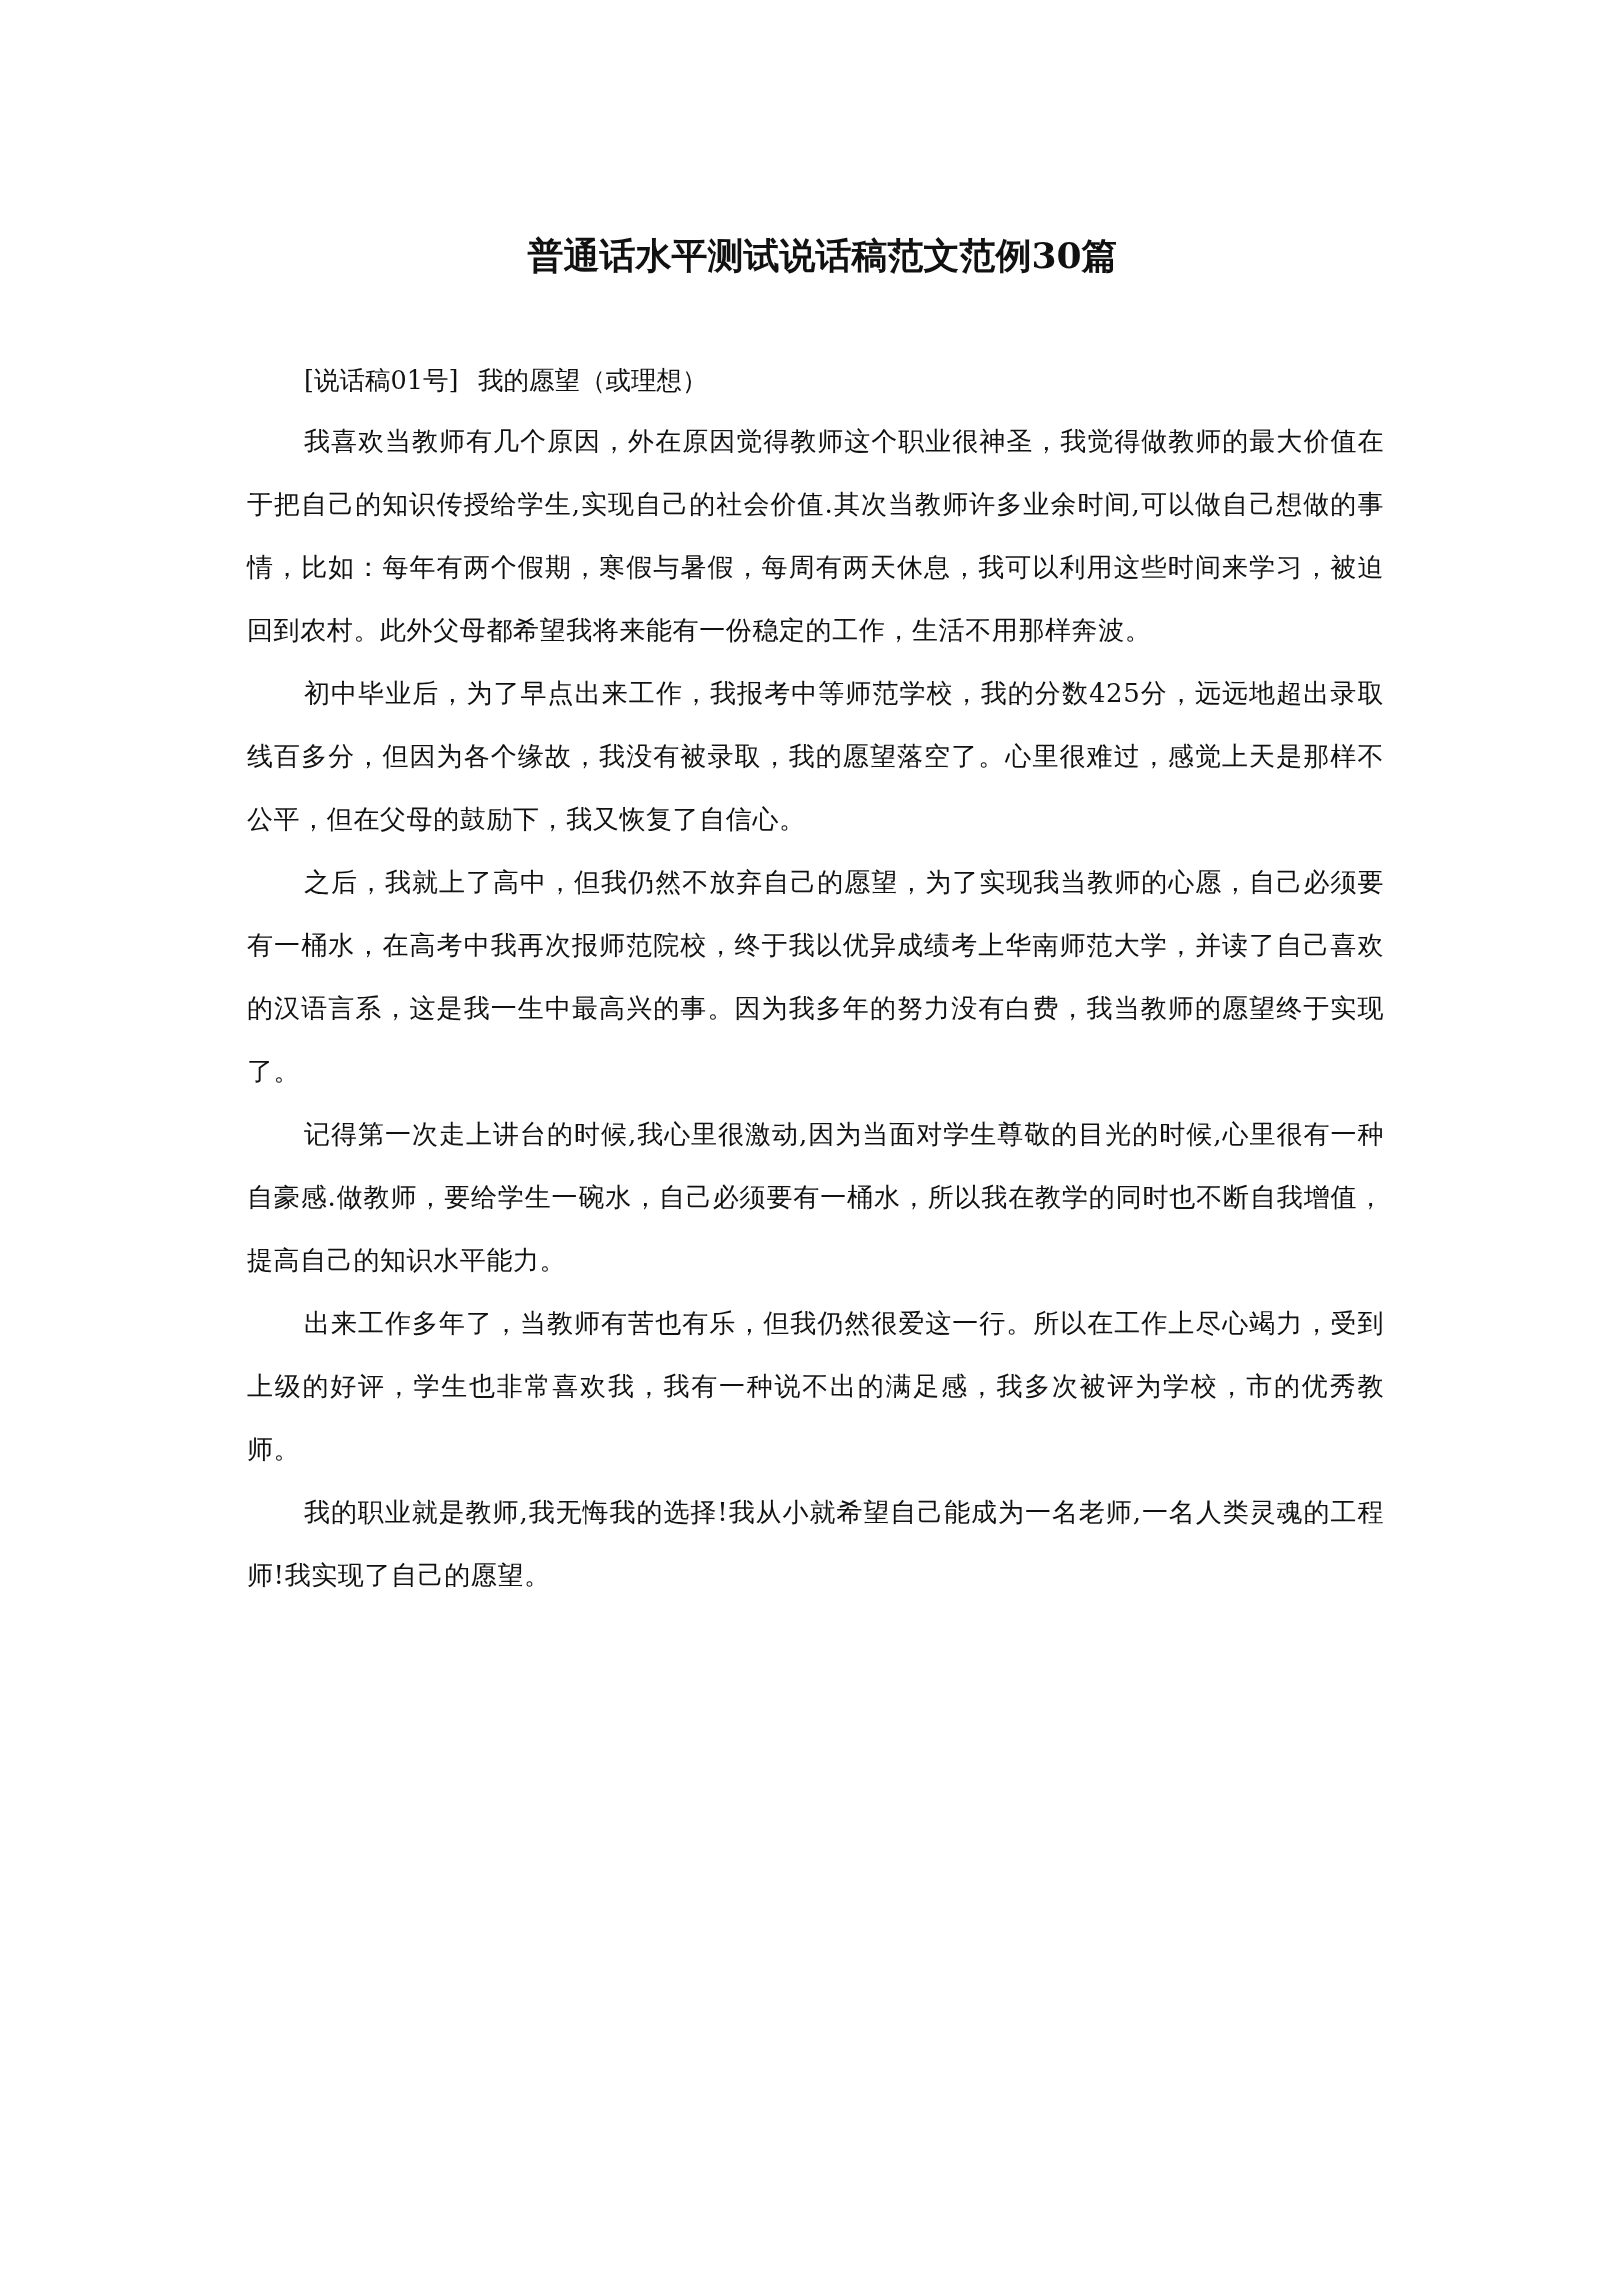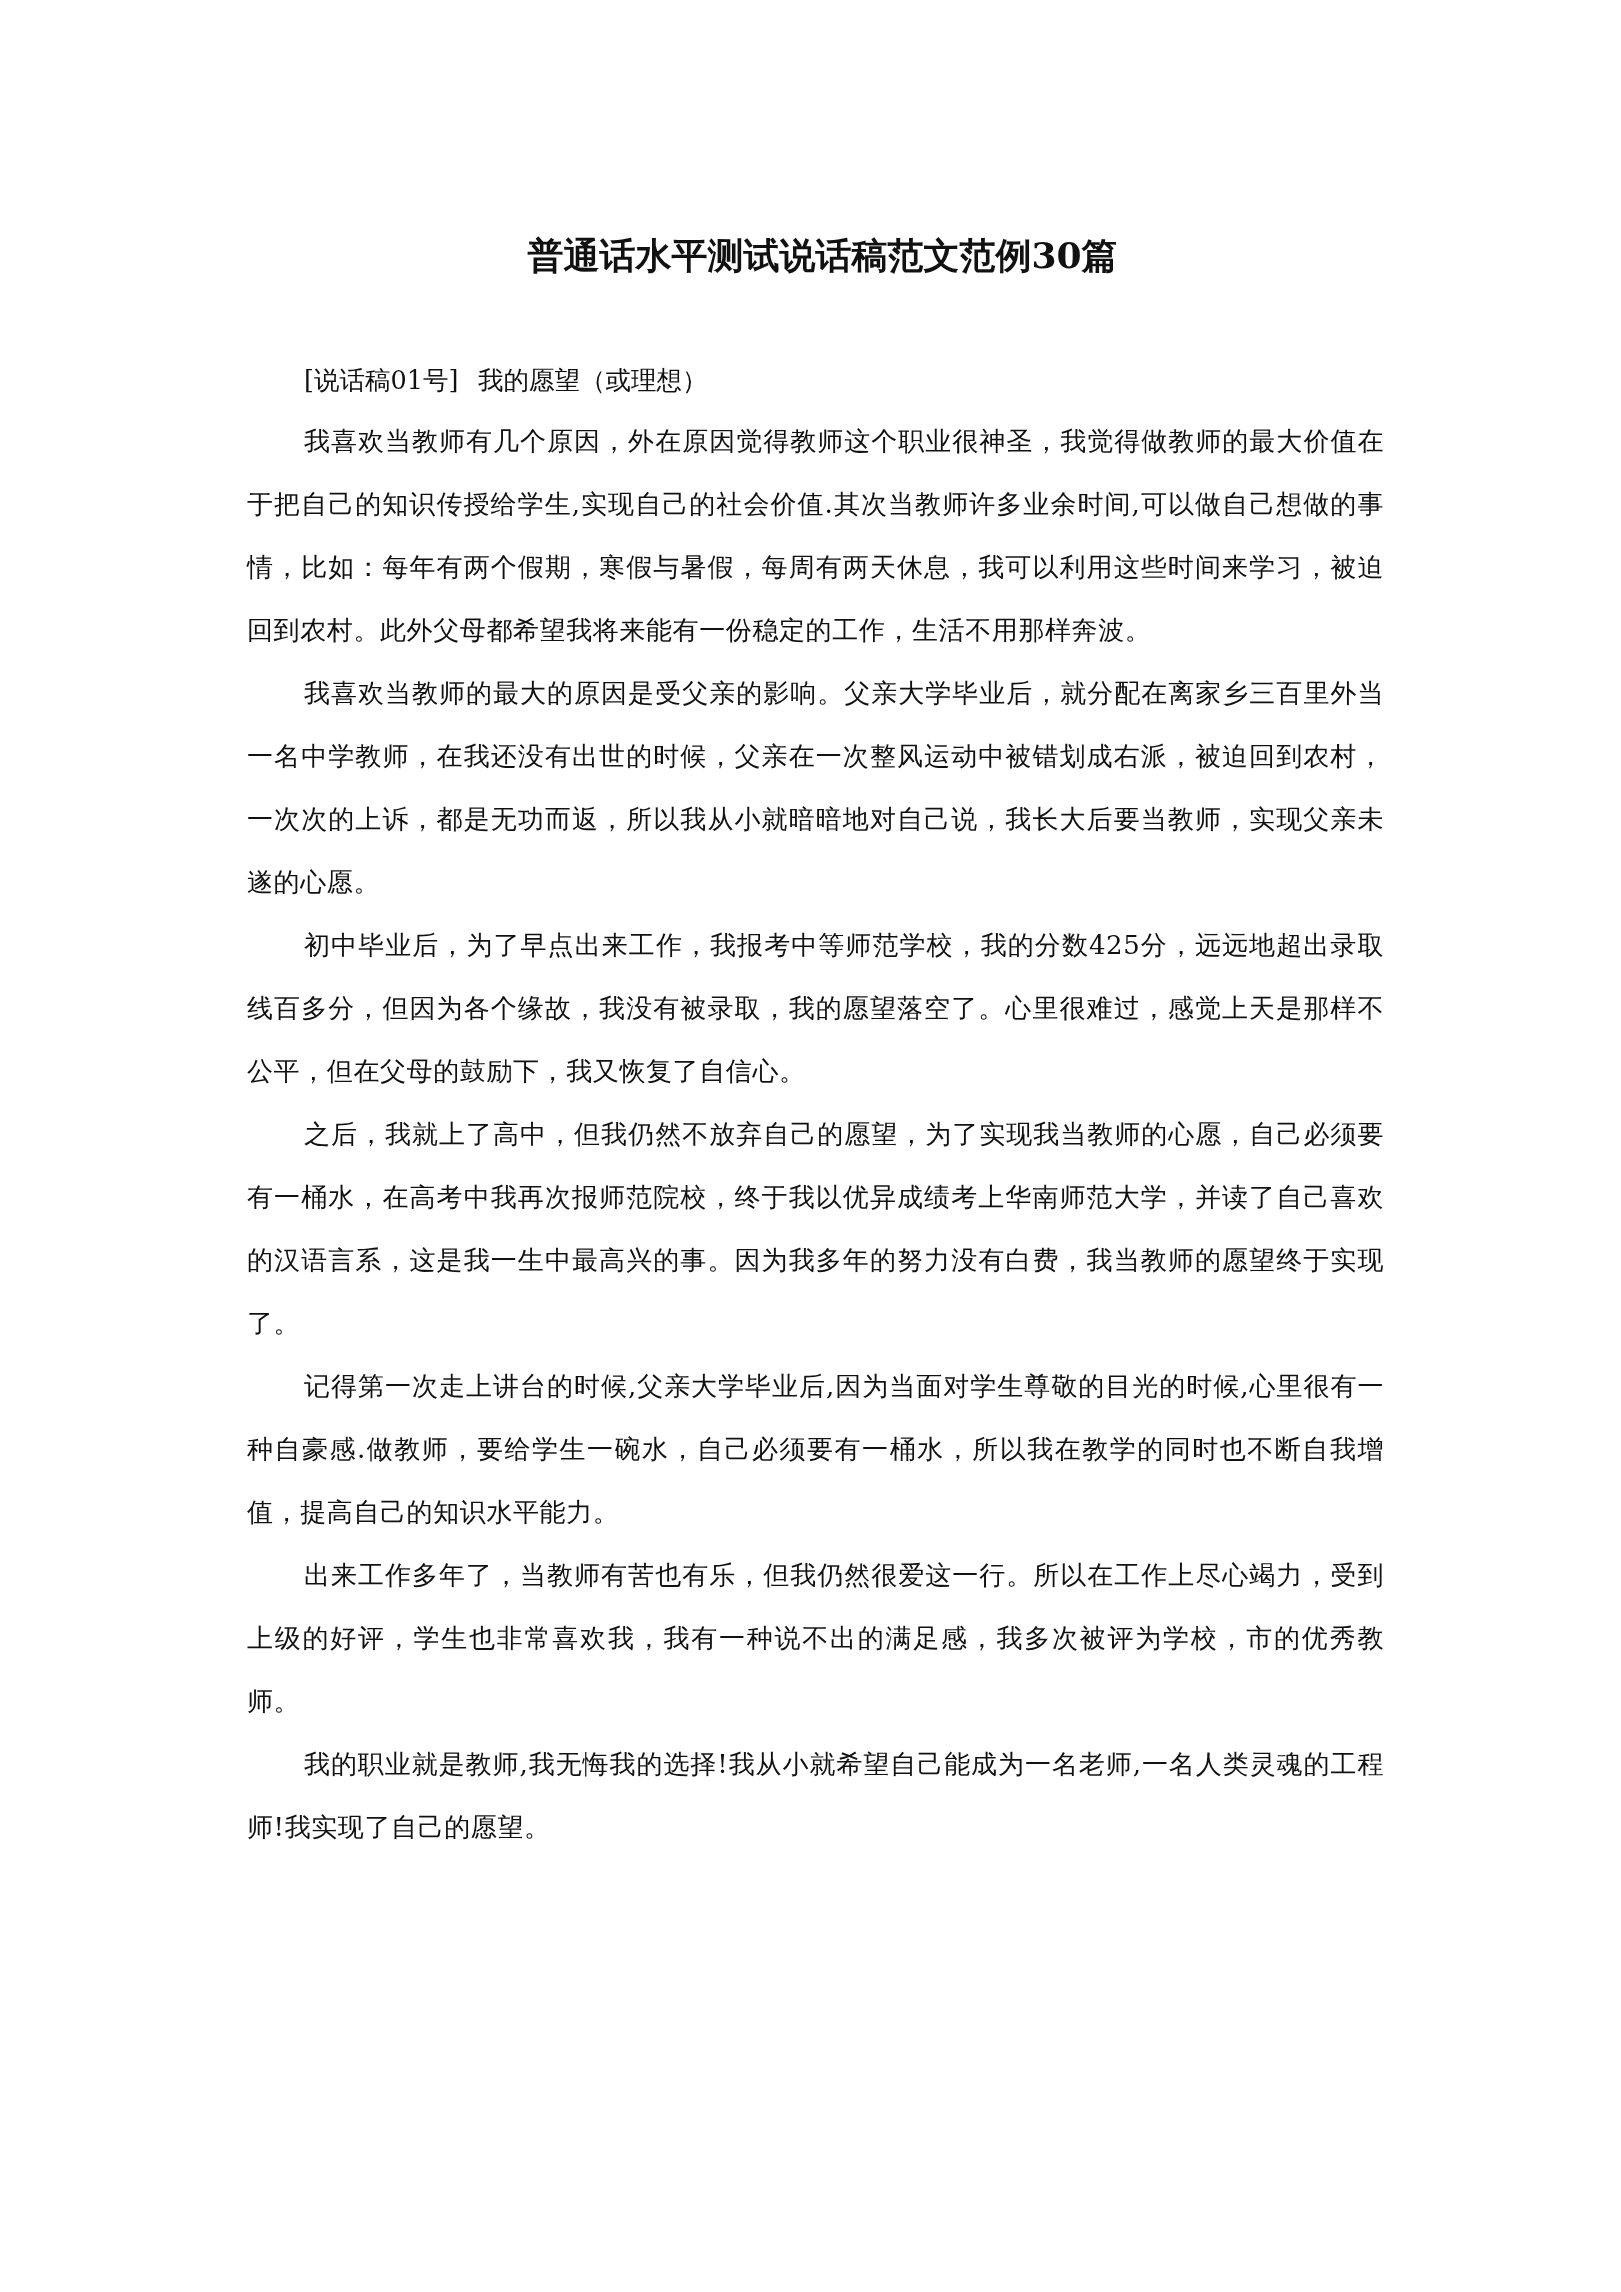--- a/index.html
+++ b/index.html
@@ -64,21 +64,20 @@
 
 <div class="page">
   <h1 class="doc-title">普通话水平测试说话稿范文范例30篇</h1>
 
   <div class="content">
     <h2 class="section-heading">
       <span class="num">[说话稿01号]</span><span>我的愿望（或理想）</span>
     </h2>
 
     <p class="para">我喜欢当教师有几个原因，外在原因觉得教师这个职业很神圣，我觉得做教师的最大价值在于把自己的知识传授给学生,实现自己的社会价值.其次当教师许多业余时间,可以做自己想做的事情，比如：每年有两个假期，寒假与暑假，每周有两天休息，我可以利用这些时间来学习，被迫回到农村。此外父母都希望我将来能有一份稳定的工作，生活不用那样奔波。</p>
-    <p class="para">我喜欢当教师的最大的原因是受父亲的影响。父亲大学毕业后，就分配在离家乡三百里外当一名中学教师，在我还没有出世的时候，父亲在一次整风运动中被错划成右派，被迫回到农村，一次次的上诉，都是无功而返，所以我从小就暗暗地对自己说，我长大后要当教师，实现父亲未遂的心愿。</p>
     <p class="para">初中毕业后，为了早点出来工作，我报考中等师范学校，我的分数425分，远远地超出录取线百多分，但因为各个缘故，我没有被录取，我的愿望落空了。心里很难过，感觉上天是那样不公平，但在父母的鼓励下，我又恢复了自信心。</p>
     <p class="para">之后，我就上了高中，但我仍然不放弃自己的愿望，为了实现我当教师的心愿，自己必须要有一桶水，在高考中我再次报师范院校，终于我以优异成绩考上华南师范大学，并读了自己喜欢的汉语言系，这是我一生中最高兴的事。因为我多年的努力没有白费，我当教师的愿望终于实现了。</p>
-    <p class="para">记得第一次走上讲台的时候,父亲大学毕业后,因为当面对学生尊敬的目光的时候,心里很有一种自豪感.做教师，要给学生一碗水，自己必须要有一桶水，所以我在教学的同时也不断自我增值，提高自己的知识水平能力。</p>
+    <p class="para">记得第一次走上讲台的时候,我心里很激动,因为当面对学生尊敬的目光的时候,心里很有一种自豪感.做教师，要给学生一碗水，自己必须要有一桶水，所以我在教学的同时也不断自我增值，提高自己的知识水平能力。</p>
     <p class="para">出来工作多年了，当教师有苦也有乐，但我仍然很爱这一行。所以在工作上尽心竭力，受到上级的好评，学生也非常喜欢我，我有一种说不出的满足感，我多次被评为学校，市的优秀教师。</p>
     <p class="para">我的职业就是教师,我无悔我的选择!我从小就希望自己能成为一名老师,一名人类灵魂的工程师!我实现了自己的愿望。</p>
   </div>
 </div>
 
 
 </body></html>

